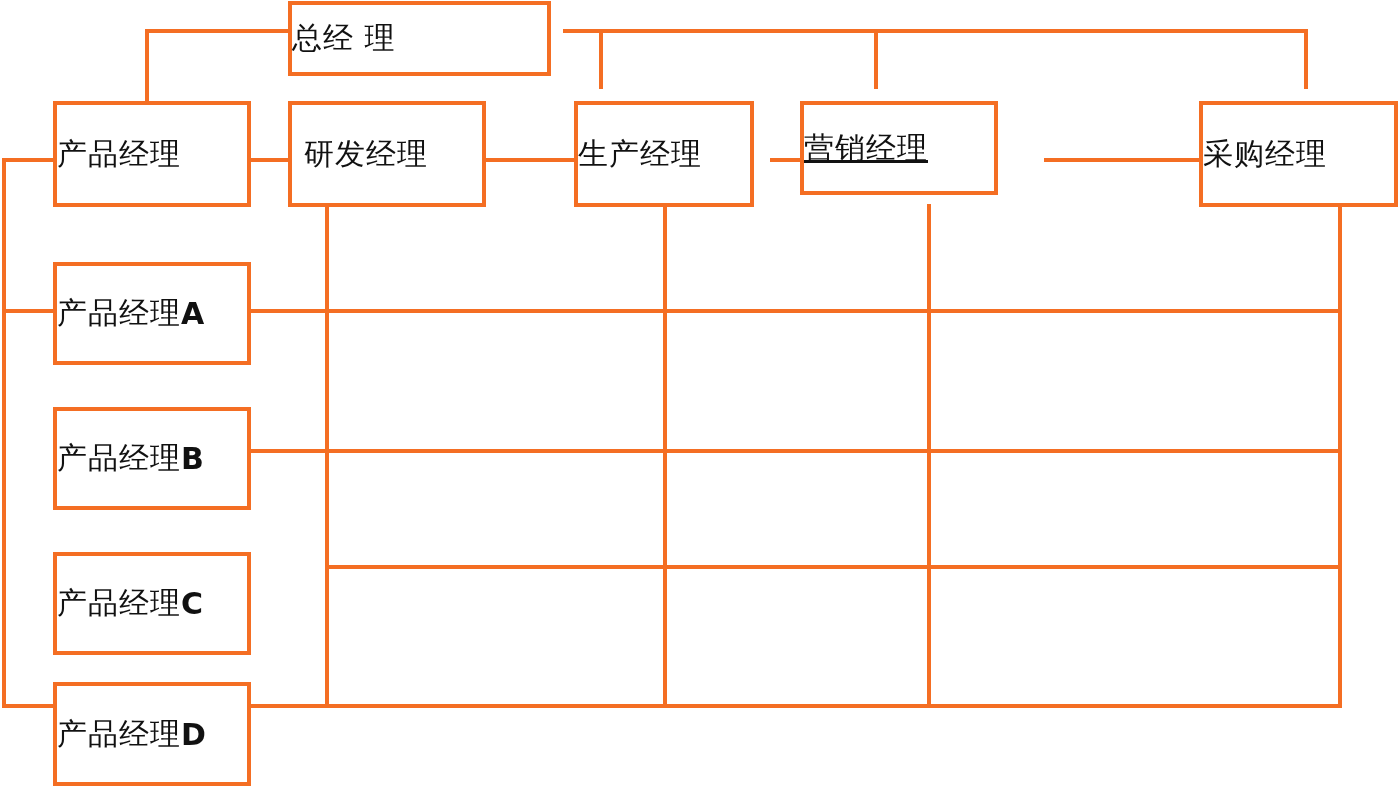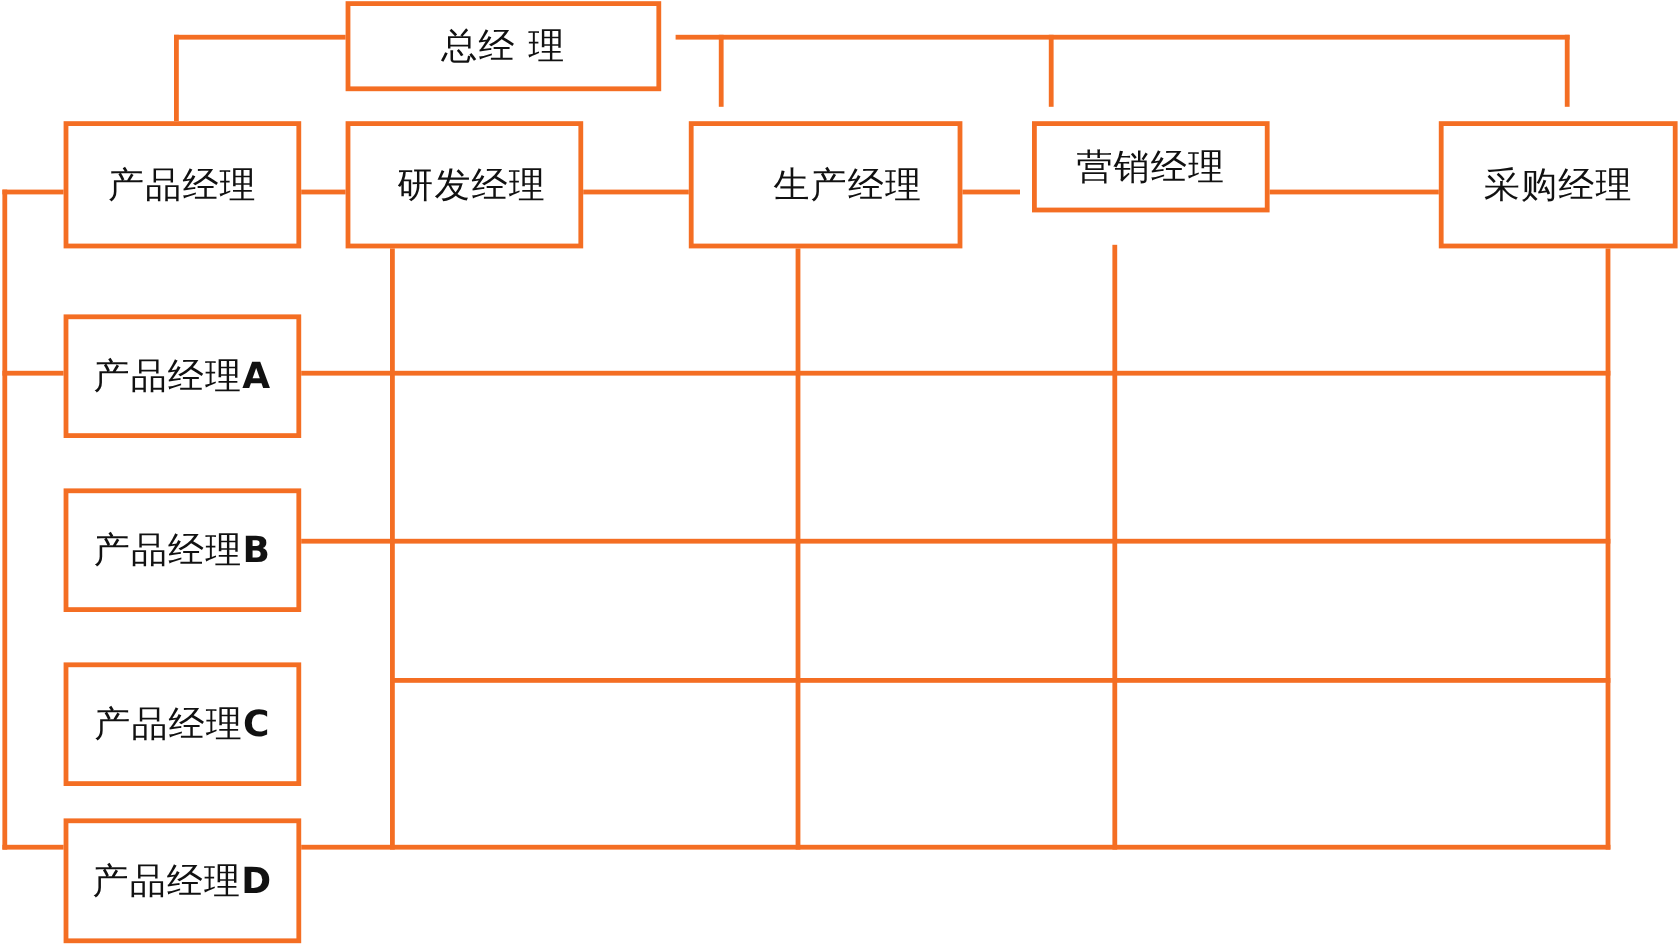--- a/index.html
+++ b/index.html
@@ -1,20 +1,20 @@
 <!DOCTYPE html>
 <html><head>
 <meta charset="utf-8">
 <style>
   html, body { margin: 0; padding: 0; background: #ffffff; }
   body { width: 1399px; height: 787px; position: relative; overflow: hidden;
          font-family: "DejaVu Sans", "Liberation Sans", sans-serif; }
   .line { position: absolute; background: #f46e23; }
   .box { position: absolute; box-sizing: border-box; border: 4px solid #f46e23; background: #fff;
-         display: flex; align-items: center; justify-content: center; color: #111;
+         display: flex; align-items: center; justify-content: flex-start; color: #111;
          font-size: 30px; letter-spacing: 1px; }
   .box .suffix { font-weight: bold; }
 </style>
 </head>
 <body>
 
 <div class="line" style="left:145px;top:29px;width:145px;height:4px;"></div>
 <div class="line" style="left:145px;top:29px;width:4px;height:74px;"></div>
 <div class="line" style="left:563px;top:29px;width:745px;height:4px;"></div>
 <div class="line" style="left:599px;top:29px;width:4px;height:60px;"></div>
@@ -44,24 +44,24 @@
 <div class="box" style="left:288px;top:1px;width:263px;height:75px;">
   <span>总经 理</span>
 </div>
 
 <div class="box" style="left:53px;top:101px;width:198px;height:106px;">
   <span>产品经理</span>
 </div>
 <div class="box" style="left:288px;top:101px;width:198px;height:106px;padding-left:12px;">
   <span>研发经理</span>
 </div>
-<div class="box" style="left:574px;top:101px;width:228px;height:106px;padding-left:37px;">
+<div class="box" style="left:574px;top:101px;width:180px;height:106px;">
   <span>生产经理</span>
 </div>
-<div class="box" style="left:860px;top:101px;width:198px;height:76px;">
+<div class="box" style="left:800px;top:101px;width:198px;height:94px;text-decoration:underline;">
   <span>营销经理</span>
 </div>
 <div class="box" style="left:1199px;top:101px;width:199px;height:106px;">
   <span>采购经理</span>
 </div>
 
 <div class="box" style="left:53px;top:262px;width:198px;height:103px;">
   <span>产品经理</span>
     <span class="suffix">A</span>
 </div>

